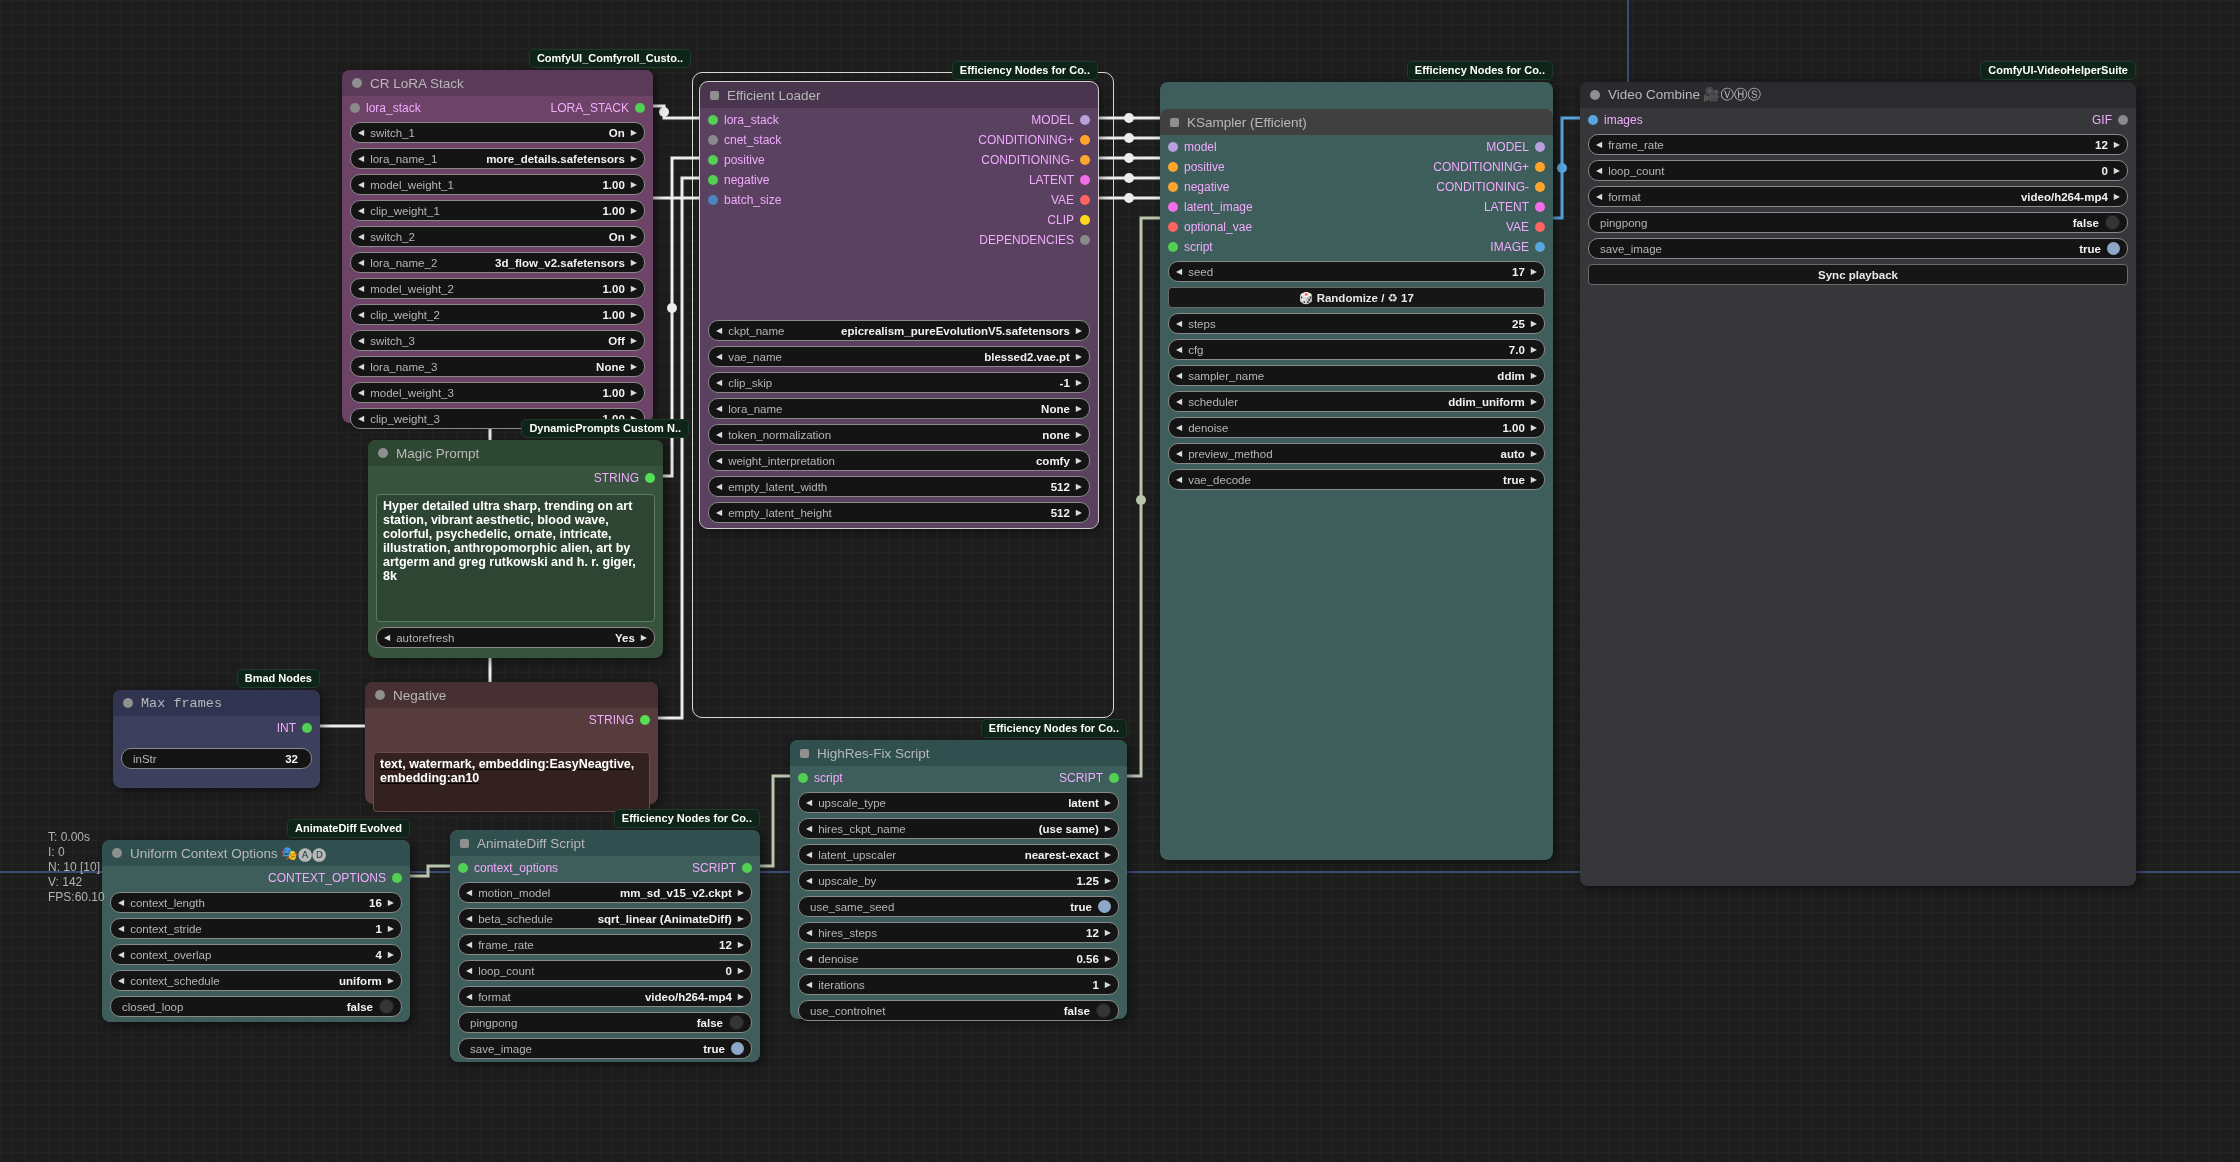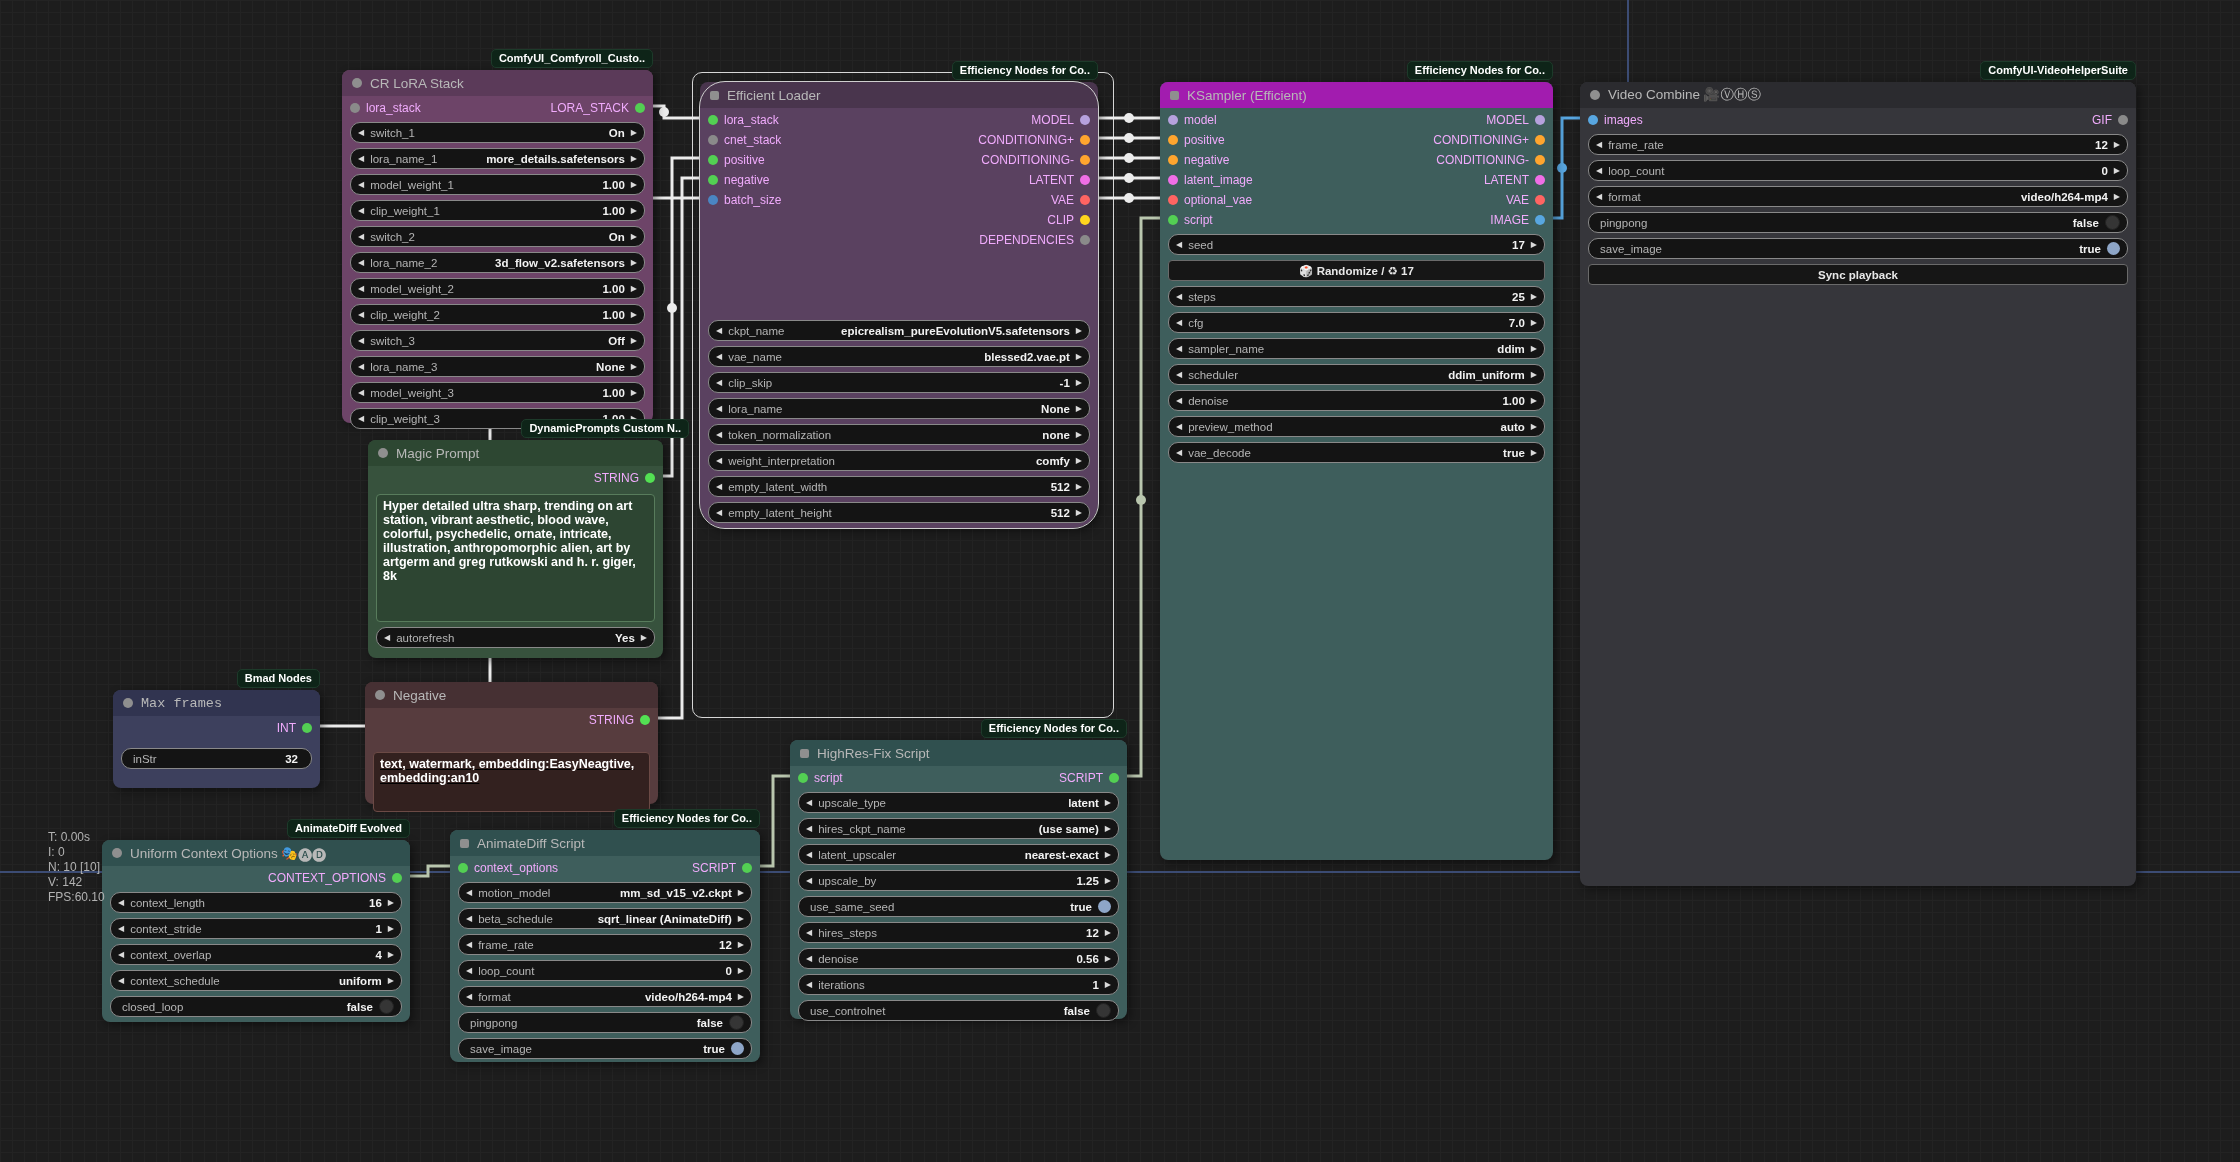--- a/index.html
+++ b/index.html
@@ -157,22 +157,22 @@
           <span class="arr">▶</span>
         </div>
         <div class="wpill">
           <span class="arr">◀</span>
           <span class="wlabel">clip_weight_3</span>
           <span class="wvalue">1.00</span>
           <span class="arr">▶</span>
         </div>
       </div>
     </div>
-    <div class="badge" style="top: 49px; right: 1587px;">ComfyUI_Comfyroll_Custo..</div>
-    <div class="node selected" style="left: 700px; top: 82px; width: 398px; height: 446px; background: rgb(90, 65, 96); border-radius: 25px;">
+    <div class="badge" style="top: 49px; right: 1549px;">ComfyUI_Comfyroll_Custo..</div>
+    <div class="node selected" style="left: 700px; top: 82px; width: 398px; height: 446px; background: rgb(90, 65, 96);">
       <div class="titlebar" style="background: rgb(73, 53, 77);">
         <span class="ticon square"></span>
         <span class="tlabel">Efficient Loader</span>
       </div>
       <div class="slots">
         <div class="slot-row">
           <div class="slot">
             <span class="sdot" style="background: rgb(83, 207, 83);"></span>
             <span>lora_stack</span>
           </div>
@@ -282,21 +282,21 @@
         <div class="wpill">
           <span class="arr">◀</span>
           <span class="wlabel">empty_latent_height</span>
           <span class="wvalue">512</span>
           <span class="arr">▶</span>
         </div>
       </div>
     </div>
     <div class="badge" style="top: 61px; right: 1142px;">Efficiency Nodes for Co..</div>
     <div class="node" style="left: 1160px; top: 82px; width: 393px; height: 778px; background: rgb(62, 94, 92);">
-      <div class="titlebar" style="background: #a21caf;">
+      <div class="titlebar" style="background: #404040; margin-top: 27px;">
         <span class="ticon square"></span>
         <span class="tlabel">KSampler (Efficient)</span>
       </div>
       <div class="slots">
         <div class="slot-row">
           <div class="slot">
             <span class="sdot" style="background: rgb(182, 161, 221);"></span>
             <span>model</span>
           </div>
           <div class="slot">

